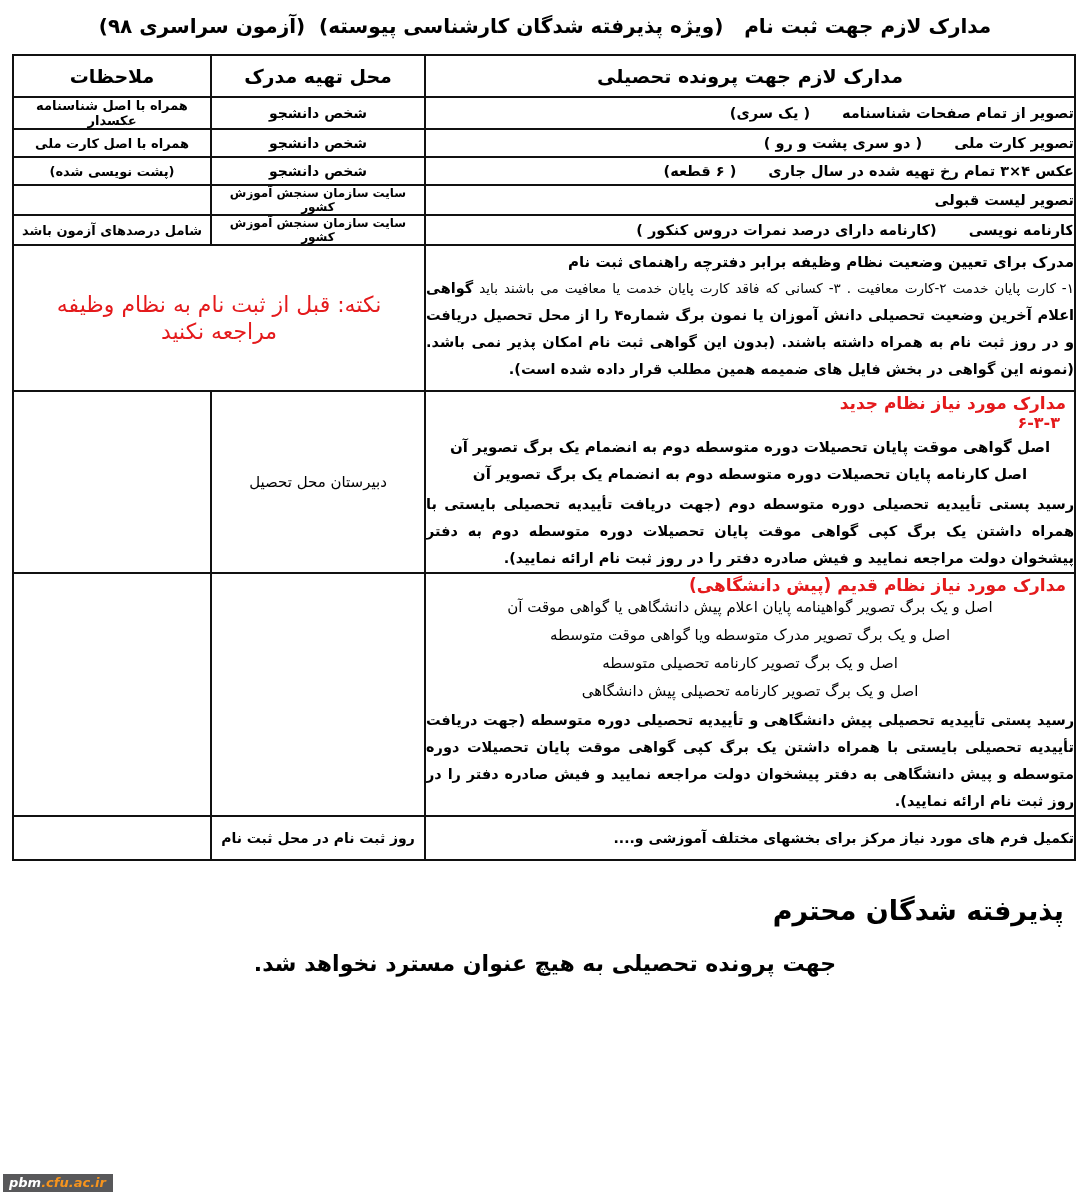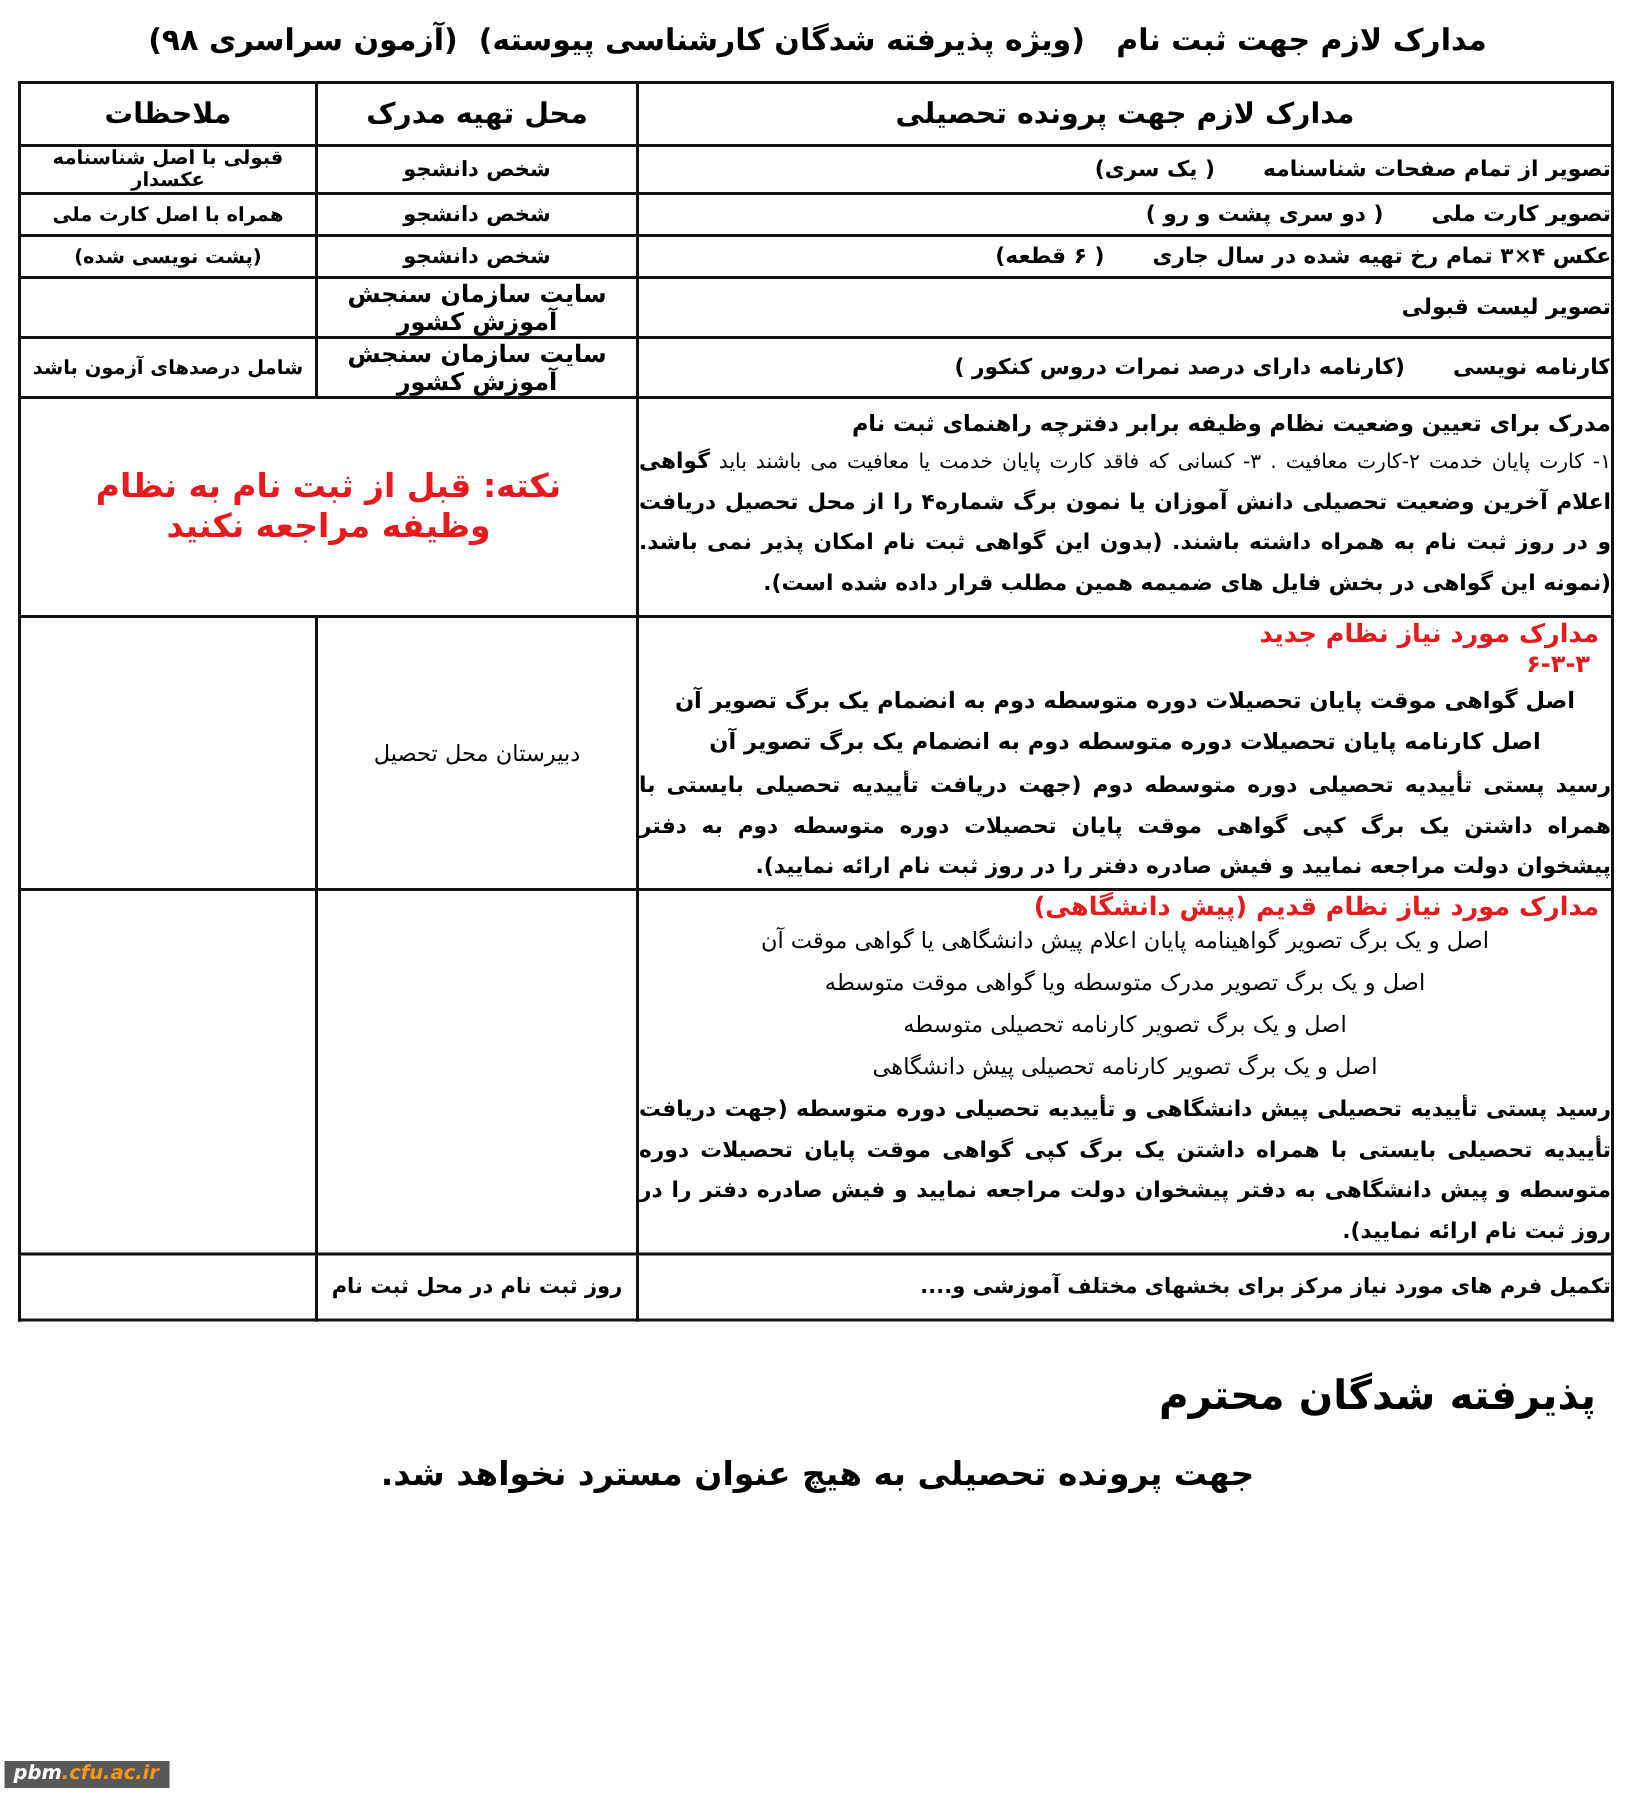--- a/index.html
+++ b/index.html
@@ -7,31 +7,31 @@
   .page{position:relative;width:1090px;height:1200px;background:#fff;overflow:hidden;direction:rtl;}
   .doc-title{white-space:pre-wrap;text-align:center;font-weight:bold;font-size:20px;padding-top:14px;letter-spacing:0;}
   .tbl-wrap{margin:16px 14px 0 14px;}
   table.doc-table{width:1062px;border-collapse:collapse;table-layout:fixed;}
   table.doc-table td,table.doc-table th{border:2px solid #111;vertical-align:middle;padding:0;overflow:hidden;}
   th.hdr{font-size:19px;font-weight:bold;height:40px;text-align:center;}
   tr.simple{height:28px;}
   td.doc-cell{text-align:right;padding:1px 10px 1px 4px;font-size:14.5px;font-weight:bold;border-radius:14px;}
   span.doc-paren{margin-inline-start:32px;}
   td.src-cell{text-align:center;font-size:14px;font-weight:bold;padding:1px 2px;}
-  td.src-cell.tight{font-size:16px;letter-spacing:-0.2px;}
+  td.src-cell.tight{font-size:12px;letter-spacing:-0.2px;}
   td.note-cell{text-align:center;font-size:13px;font-weight:bold;padding:1px 2px;}
   
   tr.mil-row{height:146px;}
   td.mil-doc{vertical-align:top;padding:6px 10px 4px 8px;}
   .mil-line1{font-size:15px;font-weight:bold;text-align:right;margin:0 0 4px 0;}
   .mil-par{font-size:14.5px;text-align:justify;line-height:1.85;margin:0;}
   .mil-par .reg{font-weight:normal;font-size:13.5px;}
   .mil-par b{font-weight:bold;}
   td.mil-note{text-align:center;vertical-align:middle;padding:0 14px 30px 14px;}
-  .red-note{color:var(--red);font-weight:bold;font-size:22px;line-height:1.25;max-width:340px;margin:0 auto;}
+  .red-note{color:var(--red);font-weight:normal;font-size:22px;line-height:1.25;max-width:340px;margin:0 auto;}
   
   tr.ns-row{height:152px;}
   td.sys-doc{vertical-align:top;padding:4px 12px 4px 8px;}
   .sys-heading{color:var(--red);font-weight:bold;font-size:17px;text-align:right;line-height:1.1;margin:2px 8px 0 0;}
   .sys-code{color:var(--red);font-weight:bold;font-size:16px;text-align:right;margin:0 14px 2px 0;}
   .ltr{direction:ltr;unicode-bidi:bidi-override;display:inline-block;}
   .sys-item{font-size:15px;font-weight:bold;text-align:center;line-height:1.85;}
   .sys-item.light{font-weight:500;font-size:15px;}
   .sys-par{font-size:14.5px;font-weight:bold;text-align:justify;line-height:1.85;margin:2px 0 0 0;}
   td.hs-cell{text-align:center;font-size:15px;font-weight:normal;}
@@ -66,21 +66,21 @@
       <tbody>
           <tr>
         <th class="hdr">مدارک لازم جهت پرونده تحصیلی</th>
         <th class="hdr">محل تهیه مدرک</th>
         <th class="hdr">ملاحظات</th>
       </tr>
 
       <tr class="simple">
         <td class="doc-cell"><span>تصویر از تمام صفحات شناسنامه</span><span class="doc-paren">( یک سری)</span></td>
         <td class="src-cell">شخص دانشجو</td>
-        <td class="note-cell">قبولی با اصل شناسنامه عکسدار</td>
+        <td class="note-cell">همراه با اصل شناسنامه عکسدار</td>
       </tr>
 
       <tr class="simple">
         <td class="doc-cell"><span>تصویر کارت ملی</span><span class="doc-paren">( دو سری پشت و رو )</span></td>
         <td class="src-cell">شخص دانشجو</td>
         <td class="note-cell">همراه با اصل کارت ملی</td>
       </tr>
 
       <tr class="simple">
         <td class="doc-cell"><span>عکس ۴×۳ تمام رخ تهیه شده در سال جاری</span><span class="doc-paren">( ۶ قطعه)</span></td>

